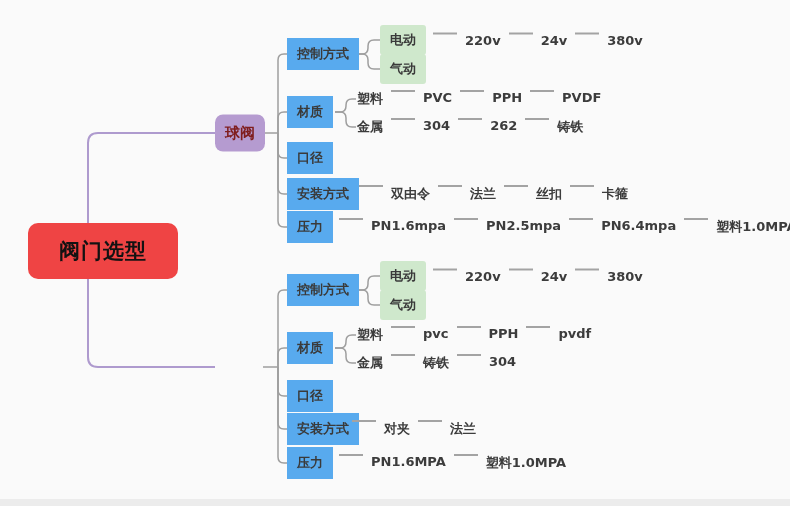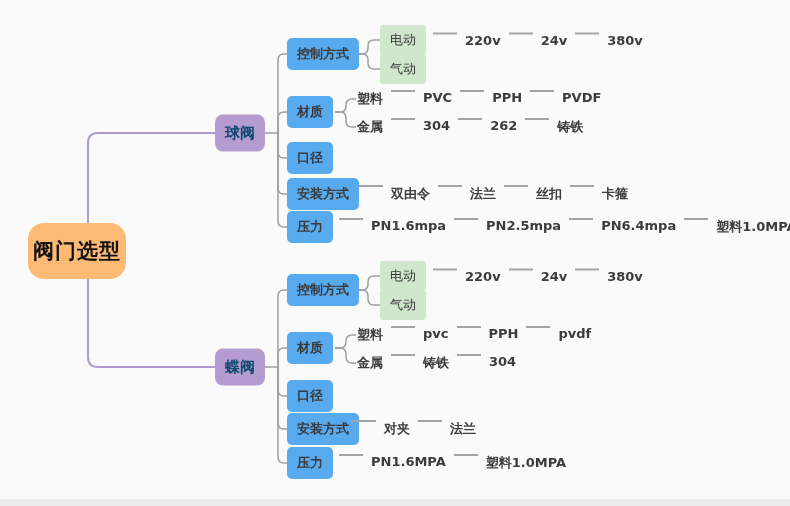--- a/index.html
+++ b/index.html
@@ -6,33 +6,33 @@
   .stage{
     position:relative;width:790px;height:506px;background:#fafafa;
     overflow:hidden;font-family:"DejaVu Sans",sans-serif;
   }
   .stage svg{position:absolute;left:0;top:0;pointer-events:none;}
   .node{
     position:absolute;transform:translateY(-50%);
     white-space:nowrap;box-sizing:border-box;
   }
   .root{
-    background:#fdba74;color:#121212;font-size:21px;font-weight:bold;
-    padding:14px 5px;border-radius:16px;letter-spacing:1px;
+    background:#ef4444;color:#121212;font-size:21px;font-weight:bold;
+    padding:14px 31px;border-radius:10px;letter-spacing:1px;
   }
   .branch{
-    background:#B59BD0;color:#0c4a6e;font-size:15px;font-weight:bold;
+    background:#B59BD0;color:#7f1d1d;font-size:15px;font-weight:bold;
     padding:9px 10px;border-radius:8px;
   }
   .blue{
     background:#58AAEE;color:#3A3A3A;font-size:13px;font-weight:bold;
-    padding:7px 10px;border-radius:5px;
+    padding:7px 10px;border-radius:0;
   }
   .leafbox{
-    background:#CFE8CC;color:#3A3A3A;font-size:13px;font-weight:normal;
+    background:#CFE8CC;color:#3A3A3A;font-size:13px;font-weight:bold;
     padding:6px 10px;border-radius:3px;
   }
   .row{
     position:absolute;display:flex;align-items:flex-start;transform:translateY(-50%);
     font-size:13px;font-weight:bold;color:#3C3C3C;white-space:nowrap;
   }
   .dash{width:24px;height:2px;background:#A3A3A3;margin:0 8px;flex:0 0 auto;}
   .bottom-edge{position:absolute;left:0;right:0;bottom:0;height:7px;background:#ececec;}
 </style>
 </head>
@@ -71,21 +71,20 @@
       <path d="M 357 290 L 362 290 Q 368 290 368 296 L 368 299 Q 368 305 374 305 L 380 305"></path>
 
       <path d="M 335 348 L 340 348 Q 346 348 346 342 L 346 341 Q 346 335 352 335 L 356 335"></path>
       <path d="M 335 348 L 340 348 Q 346 348 346 354 L 346 357 Q 346 363 352 363 L 356 363"></path>
     </g>
   </svg>
 
   <div class="node root" style="left:28px;top:251px">阀门选型</div>
 
   <div class="node branch" style="left:215px;top:133px">球阀</div>
-  <div class="node branch" style="left:215px;top:367px">蝶阀</div>
 
   <div class="node blue" style="left:287px;top:54px">控制方式</div>
   <div class="node blue" style="left:287px;top:112px">材质</div>
   <div class="node blue" style="left:287px;top:158px">口径</div>
   <div class="node blue" style="left:287px;top:194px">安装方式</div>
   <div class="node blue" style="left:287px;top:227px">压力</div>
 
   <div class="node leafbox" style="left:380px;top:40px">电动</div>
   <div class="node leafbox" style="left:380px;top:69px">气动</div>
 

